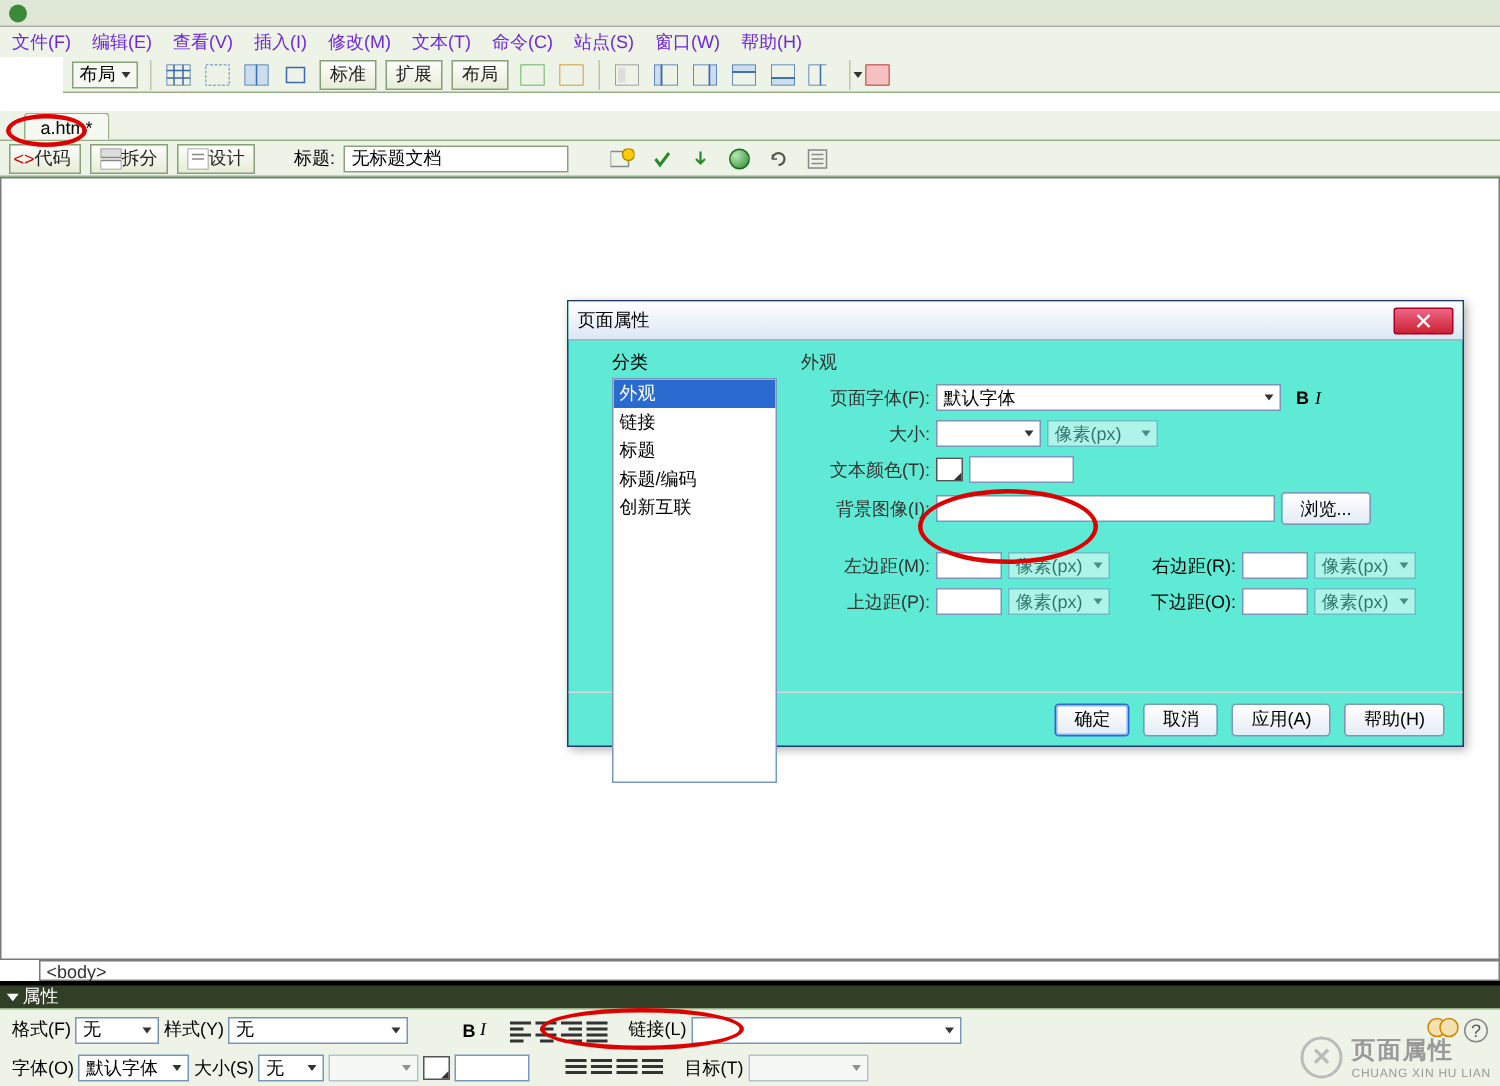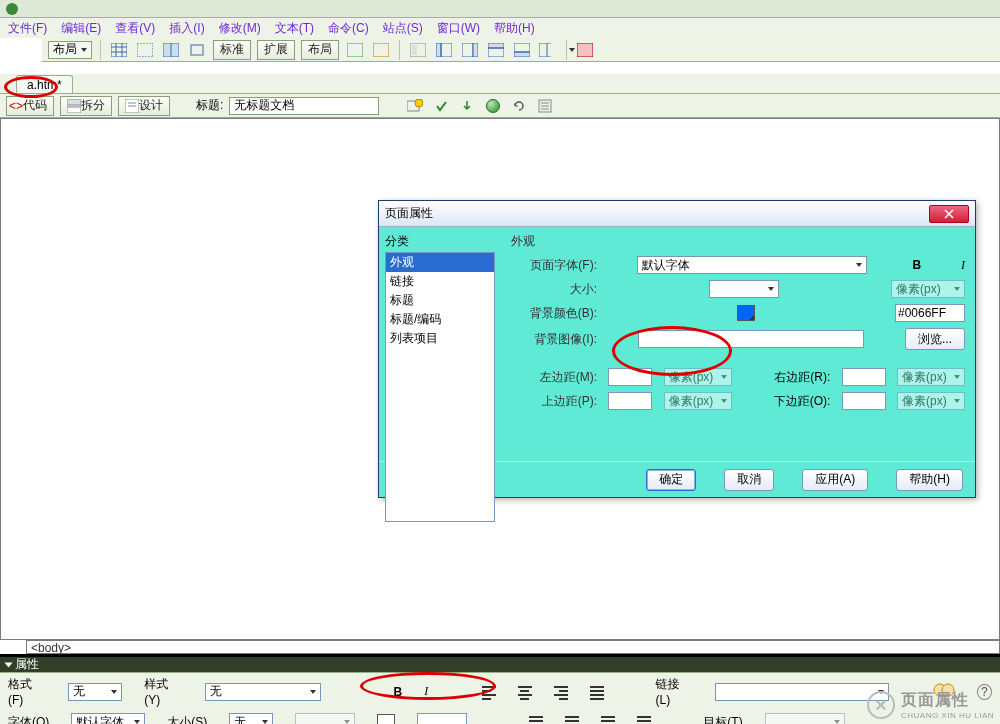--- a/index.html
+++ b/index.html
@@ -15,45 +15,45 @@
   .tb-text-btn {border:1px solid #88a07a;background:linear-gradient(#fdfdfa,#e6edd8);height:20px;padding:0 6px;display:flex;align-items:center;color:#222;}
   .doc-area { position:relative; height: calc(100% - 18px - 20px - 24px - 14px - 22px - 56px - 4px); background:#eef3e8;}
   .tab-row { height:20px; display:flex; align-items:flex-end; padding-left:16px; background:#eef3e8; border-bottom:1px solid #98b085;margin-top:12px;}
   .tab { height:18px; padding:0 10px; background:#f6f9f2; border:1px solid #98b085; border-bottom:none; border-radius:3px 3px 0 0; display:flex; align-items:center;}
   .subtoolbar { height:24px; display:flex; align-items:center; gap:6px; padding:2px 6px; background:#eef3e8; border-bottom:1px solid #98b085;}
   .title-input { height:18px; border:1px solid #8aa07a; background:#fff; width:150px; padding:0 4px;}
   .canvas { position:absolute; left:0; right:0; top:44px; bottom:0; background:#fff; border:1px solid #7a7a7a;}
   .status-body { height:14px; border:1px solid #7a7a7a; background:#fff; color:#333; padding:0 4px; font-size:11px;margin-left:26px;}
   .prop-header { height:18px; background:#313f27; color:#fff; display:flex; align-items:center; gap:4px; padding:0 6px; border-top:3px solid #000;}
   .prop-panel { height:56px; background:#eef3e8; border-top:1px solid #98b085; display:flex; flex-direction:column;}
-  .prop-row { display:flex; align-items:center; gap:22px; padding:3px 8px;}
+  .prop-row { display:flex; align-items:center; gap:3px; padding:3px 8px;}
   .combo { display:flex; align-items:center; border:1px solid #7697b6; background:#fff; height:18px; padding:0 4px; gap:4px;}
   .small-btn { border:1px solid #88a07a; background:linear-gradient(#fff,#e6edd8); height:20px; padding:0 10px; display:flex; align-items:center;}
   .bold { font-weight:bold;} .ital { font-style:italic; font-family:Georgia, serif;}
   .list-ic { width:14px;height:12px;} .list-ic div{height:2px;background:#333;margin-bottom:2px;}
   .icon-globe { width:14px;height:14px;border:1px solid #1a6b1a;border-radius:50%;background:radial-gradient(circle at 30% 30%,#b8e6b8,#2a8a2a);}
   .swatch { width:18px;height:16px;border:1px solid #555;background:#fff;position:relative;}
   .swatch .tri { position:absolute;right:0;bottom:0;width:0;height:0;border-left:5px solid transparent;border-bottom:5px solid #333;}
   
   .dialog { position:absolute; left:378px; top:200px; width:598px; height:298px; border:1px solid #1f3a6d; background:#5eead4; box-shadow:2px 2px 6px rgba(0,0,0,0.3);}
   .dlg-title { height:26px; background:linear-gradient(#fff,#dce6f4); display:flex; align-items:center; padding:0 6px; border-bottom:1px solid #a0b0c8;}
   .dlg-close { margin-left:auto; width:40px; height:18px; background:linear-gradient(#e68,#c23); border:1px solid #a02; color:#fff; display:flex; align-items:center; justify-content:center; border-radius:2px;}
-  .dlg-body { display:flex; height:calc(100% - 26px - 36px);}
+  .dlg-body { display:flex; height:calc(100% - 26px - 36px);margin-left:23px;}
   .cat-panel { width:122px; padding:6px;}
   .cat-list { border:1px solid #7a98bc; background:#fff; height:270px; overflow:hidden; font-size:12px;}
   .cat-item { padding:1px 4px;}
   .cat-item.sel { background:#2a6bd0; color:#fff;}
   .form-panel { flex:1; padding:6px 10px;}
   .form-title { margin-bottom:6px; color:#333;}
-  .field-row { display:flex; align-items:center; gap:4px; margin-bottom:6px;justify-content:space-between;}
+  .field-row { display:flex; align-items:center; gap:4px; margin-bottom:6px;}
   .fld-label { width:86px; text-align:right; color:#333;}
   .fld-input { border:1px solid #7a98bc; background:#fff; height:18px;}
   .win-btn { border:1px solid #7a98bc; background:linear-gradient(#fff,#e4ecf6); height:22px; padding:0 12px; border-radius:3px;}
   .win-btn.primary { border-color:#2a6bd0; box-shadow:0 0 0 1px #8ab4f0 inset;}
-  .dlg-btns { height:36px; display:flex; justify-content:flex-end; align-items:center; gap:28px; padding:0 12px; border-top:1px solid #d0d8e2;}
+  .dlg-btns { height:36px; display:flex; justify-content:flex-end; align-items:center; gap:9px; padding:0 12px; border-top:1px solid #d0d8e2;}
   
   .circ { position:absolute; border:3px solid #d00; border-radius:50%; background:transparent; pointer-events:none;}
   .watermark { position:absolute; right:6px; bottom:4px; display:flex; align-items:center; gap:6px; color:#999; font-size:14px;}
   .wm-ic { width:28px;height:28px;border:2px solid #bbb;border-radius:50%;display:flex;align-items:center;justify-content:center;color:#bbb;font-weight:bold;font-size:16px;}
 </style>
 </head>
 <body>
 
 <div class="title-bar">
   <span style="width:12px;height:12px;background:#3a8a3a;border-radius:50%;display:inline-block;"></span>
@@ -382,21 +382,21 @@
       </div>
   </div>
   <div class="dlg-body">
     <div class="cat-panel">
       <div style="margin-bottom:2px;">分类</div>
       <div class="cat-list">
         <div class="cat-item sel">外观</div>
         <div class="cat-item">链接</div>
         <div class="cat-item">标题</div>
         <div class="cat-item">标题/编码</div>
-        <div class="cat-item">列表项目</div>
+        <div class="cat-item">创新互联</div>
       </div>
     </div>
     <div class="form-panel">
       <div class="form-title">外观</div>
       <div class="field-row">
         <span class="fld-label">页面字体(F):</span>
         <div class="combo" style="width:230px;">
             <span>默认字体</span>
             <span class="chev-down" style="margin-left:auto;"></span>
           </div>
@@ -408,25 +408,25 @@
         <div class="combo" style="width:70px;">
             <span></span>
             <span class="chev-down" style="margin-left:auto;"></span>
           </div>
         <div class="combo" style="width:74px;opacity:0.5;">
             <span>像素(px)</span>
             <span class="chev-down" style="margin-left:auto;"></span>
           </div>
       </div>
       <div class="field-row">
-        <span class="fld-label">背景颜色(B):</span>
-        <div class="swatch" style="background:#0066FF;">
+        <span class="fld-label">文本颜色(T):</span>
+        <div class="swatch">
             <div class="tri"></div>
           </div>
-        <input class="fld-input" style="width: 70px;" value="#0066FF">
+        <input class="fld-input" style="width: 70px;" value="">
       </div>
       <div class="field-row">
         <span class="fld-label">背景图像(I):</span>
         <input class="fld-input" style="width: 226px;" value="">
         <button class="win-btn"><span>浏览...</span></button>
       </div>
       <div style="height:12px;"></div>
       <div class="field-row">
         <span class="fld-label">左边距(M):</span>
         <input class="fld-input" style="width: 44px;">

